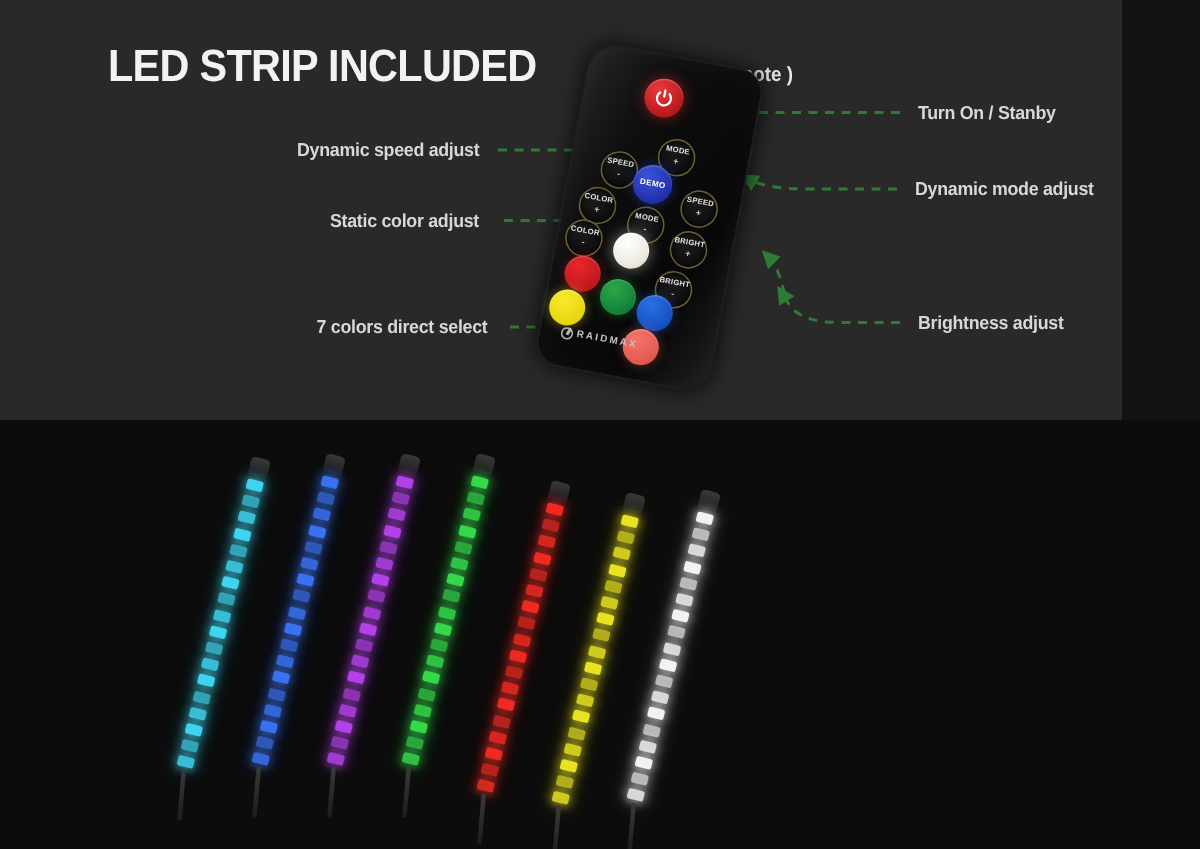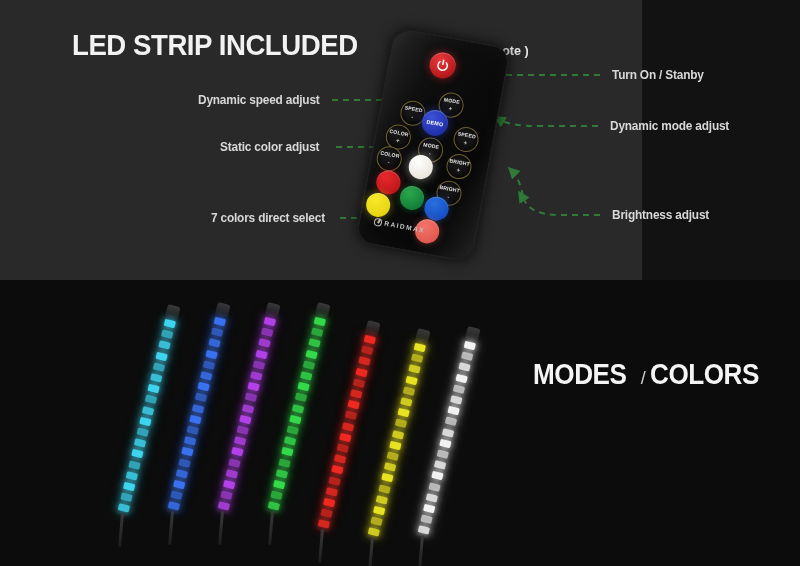--- a/index.html
+++ b/index.html
@@ -5,21 +5,21 @@
   * { margin:0; padding:0; box-sizing:border-box; }
   body {
     width:800px; height:566px; overflow:hidden;
     font-family:"Liberation Sans", sans-serif;
     background:#121212;
   }
   #stage { position:relative; width:800px; height:566px; }
 
   
   #top-section {
-    position:absolute; left:0; top:0; width:642px; height:280px;
+    position:absolute; left:0; top:0; width:748px; height:280px;
     background:#292929;
   }
   #heading {
     position:absolute; left:72px; top:28px;
     display:flex; align-items:baseline; gap:10px;
   }
   #heading .main {
     font-size:30px; font-weight:bold; color:#f2f2f2;
     letter-spacing:-0.5px; transform:scaleX(0.92); transform-origin:left;
   }
@@ -449,21 +449,16 @@
             <div class="led" style="top: 160.8px; background: rgb(242, 242, 242); opacity: 0.88; box-shadow: rgb(242, 242, 242) 0px 0px 7px, rgba(242, 242, 242, 0.533) 0px 0px 13px;"></div>
             <div class="led" style="top: 172px; background: rgb(242, 242, 242); opacity: 1; box-shadow: rgb(242, 242, 242) 0px 0px 7px, rgba(242, 242, 242, 0.533) 0px 0px 13px;"></div>
             <div class="led" style="top: 183.2px; background: rgb(242, 242, 242); opacity: 0.72; box-shadow: rgb(242, 242, 242) 0px 0px 7px, rgba(242, 242, 242, 0.533) 0px 0px 13px;"></div>
             <div class="led" style="top: 194.4px; background: rgb(242, 242, 242); opacity: 0.88; box-shadow: rgb(242, 242, 242) 0px 0px 7px, rgba(242, 242, 242, 0.533) 0px 0px 13px;"></div>
           </div>
           <div class="tail"></div>
         </div>
       </div>
 
     <div id="modes-block">
-      <div id="modes-title">
-        <span class="w1">MODES</span>
-        <span class="slash">/</span>
-        <span class="w2">COLORS</span>
-      </div>
     </div>
 
   </div>
 </div>
 
 </body></html>

